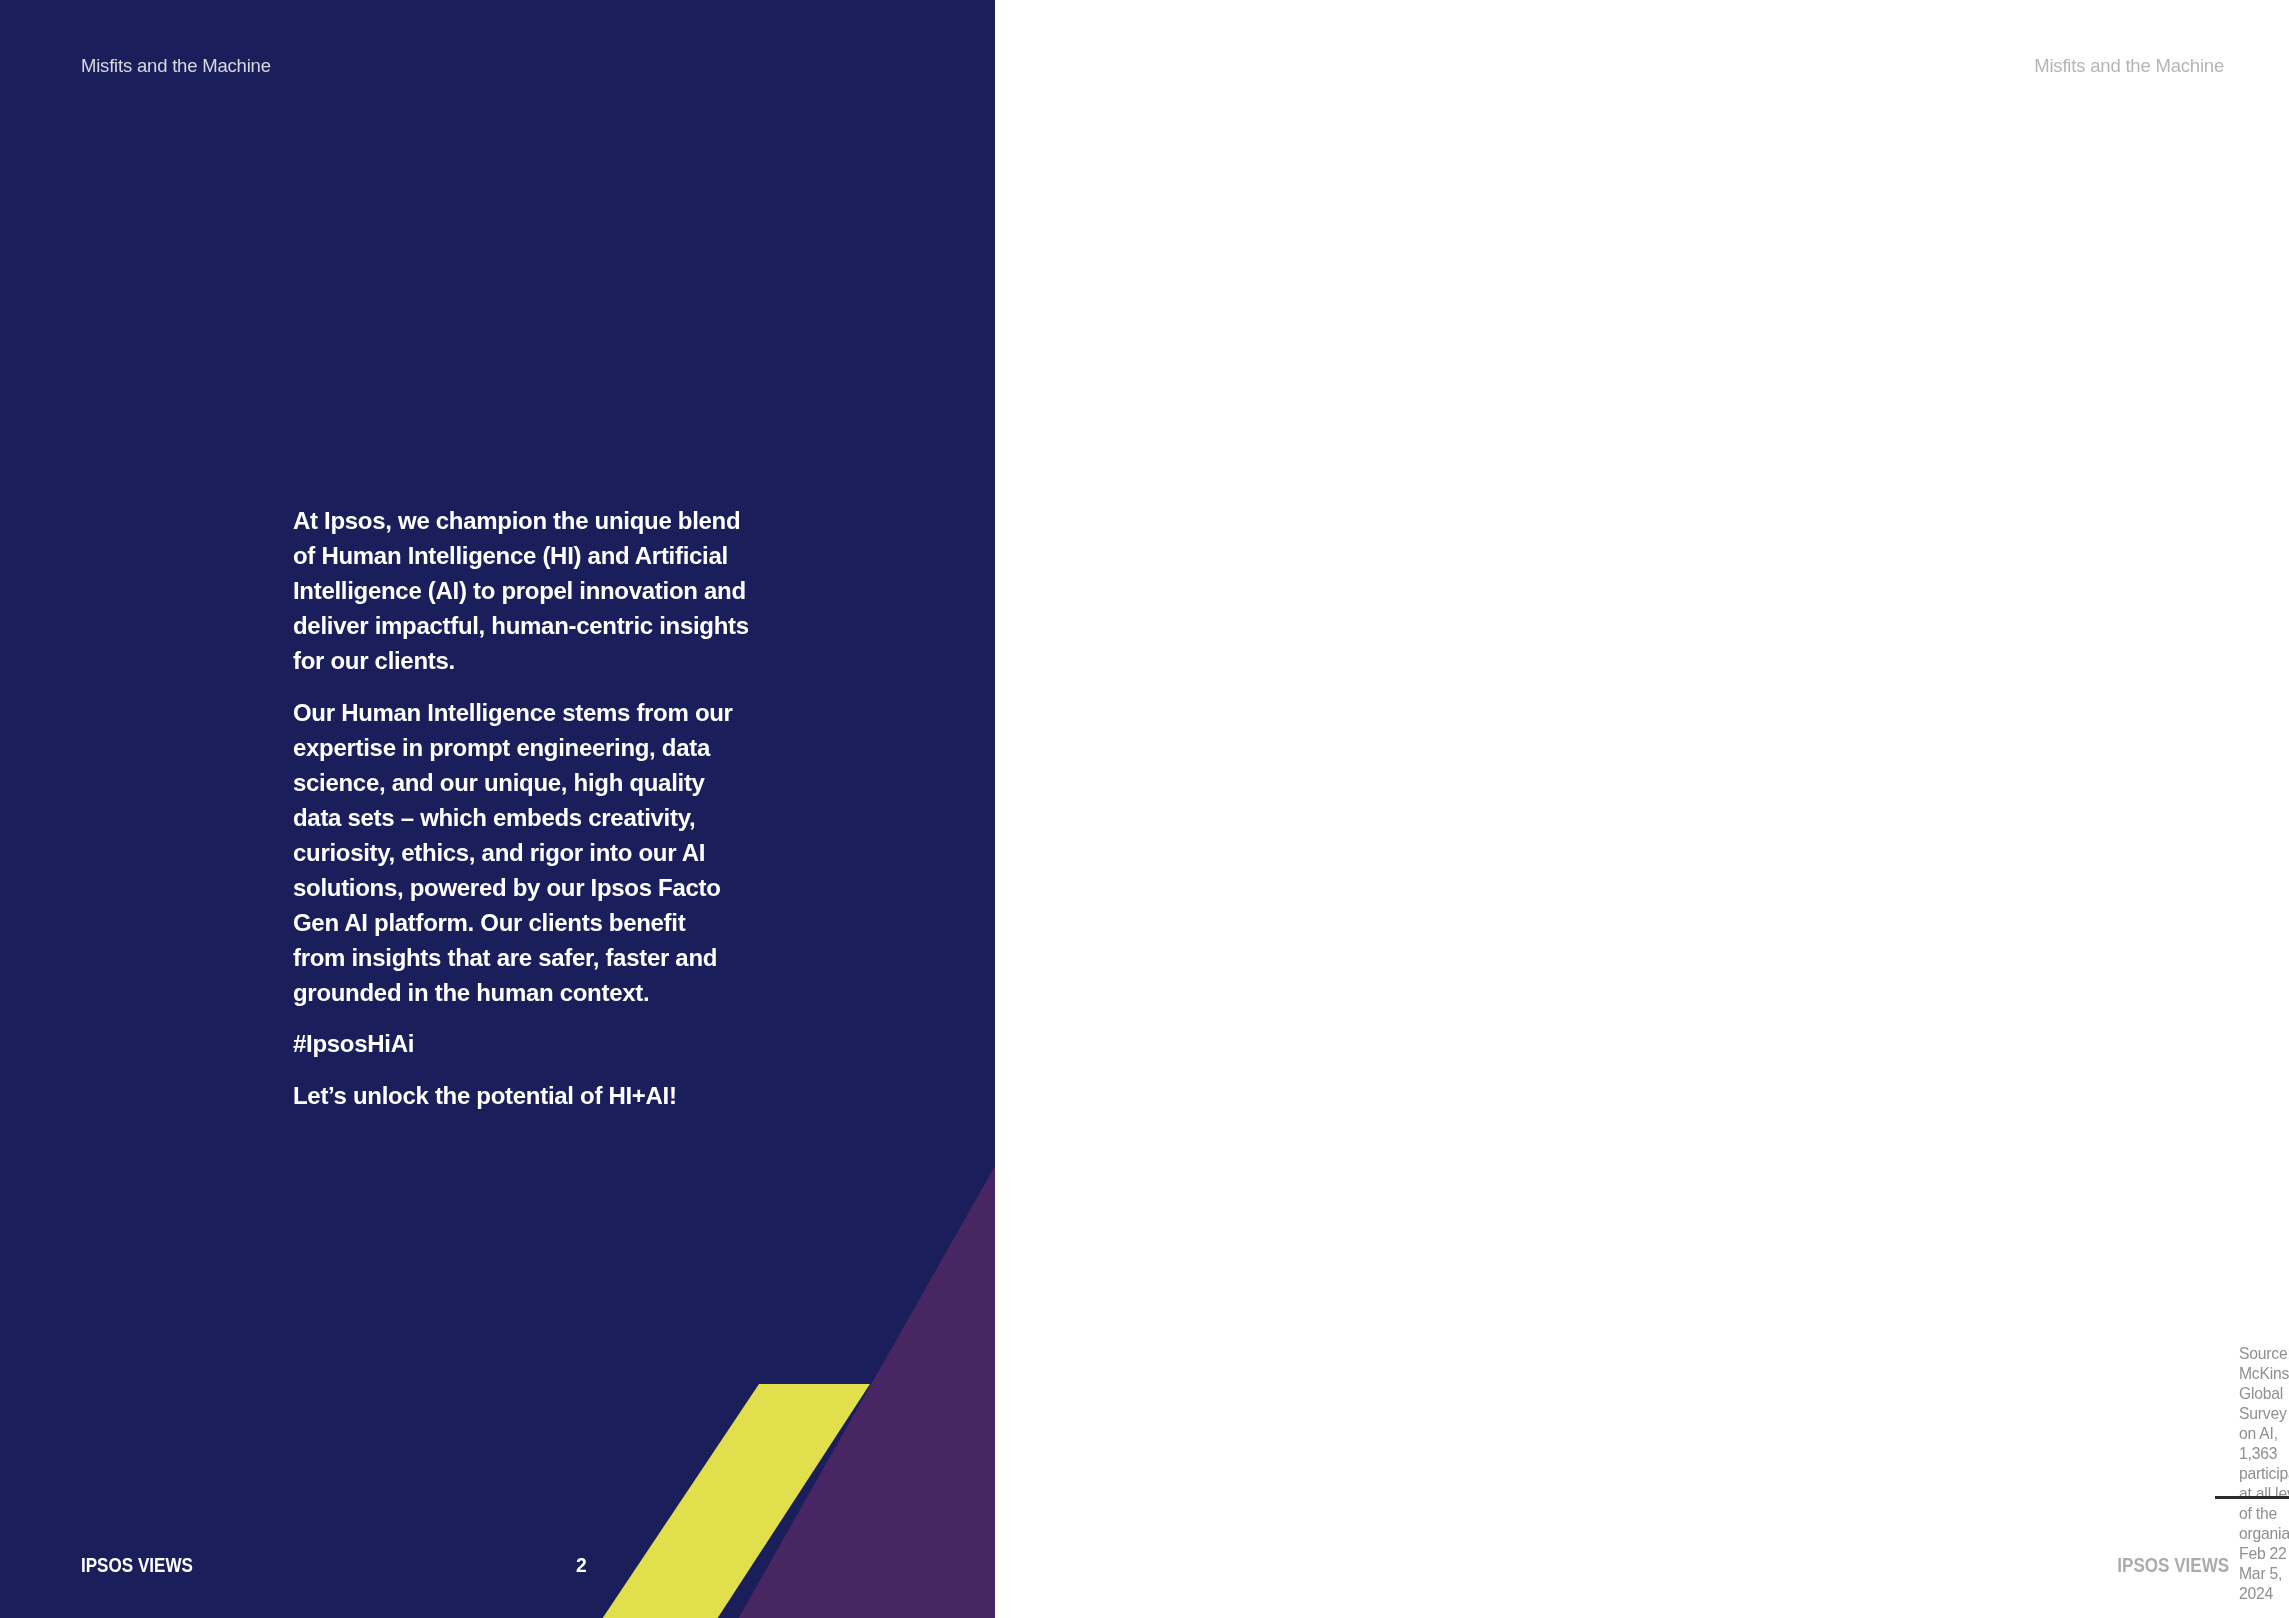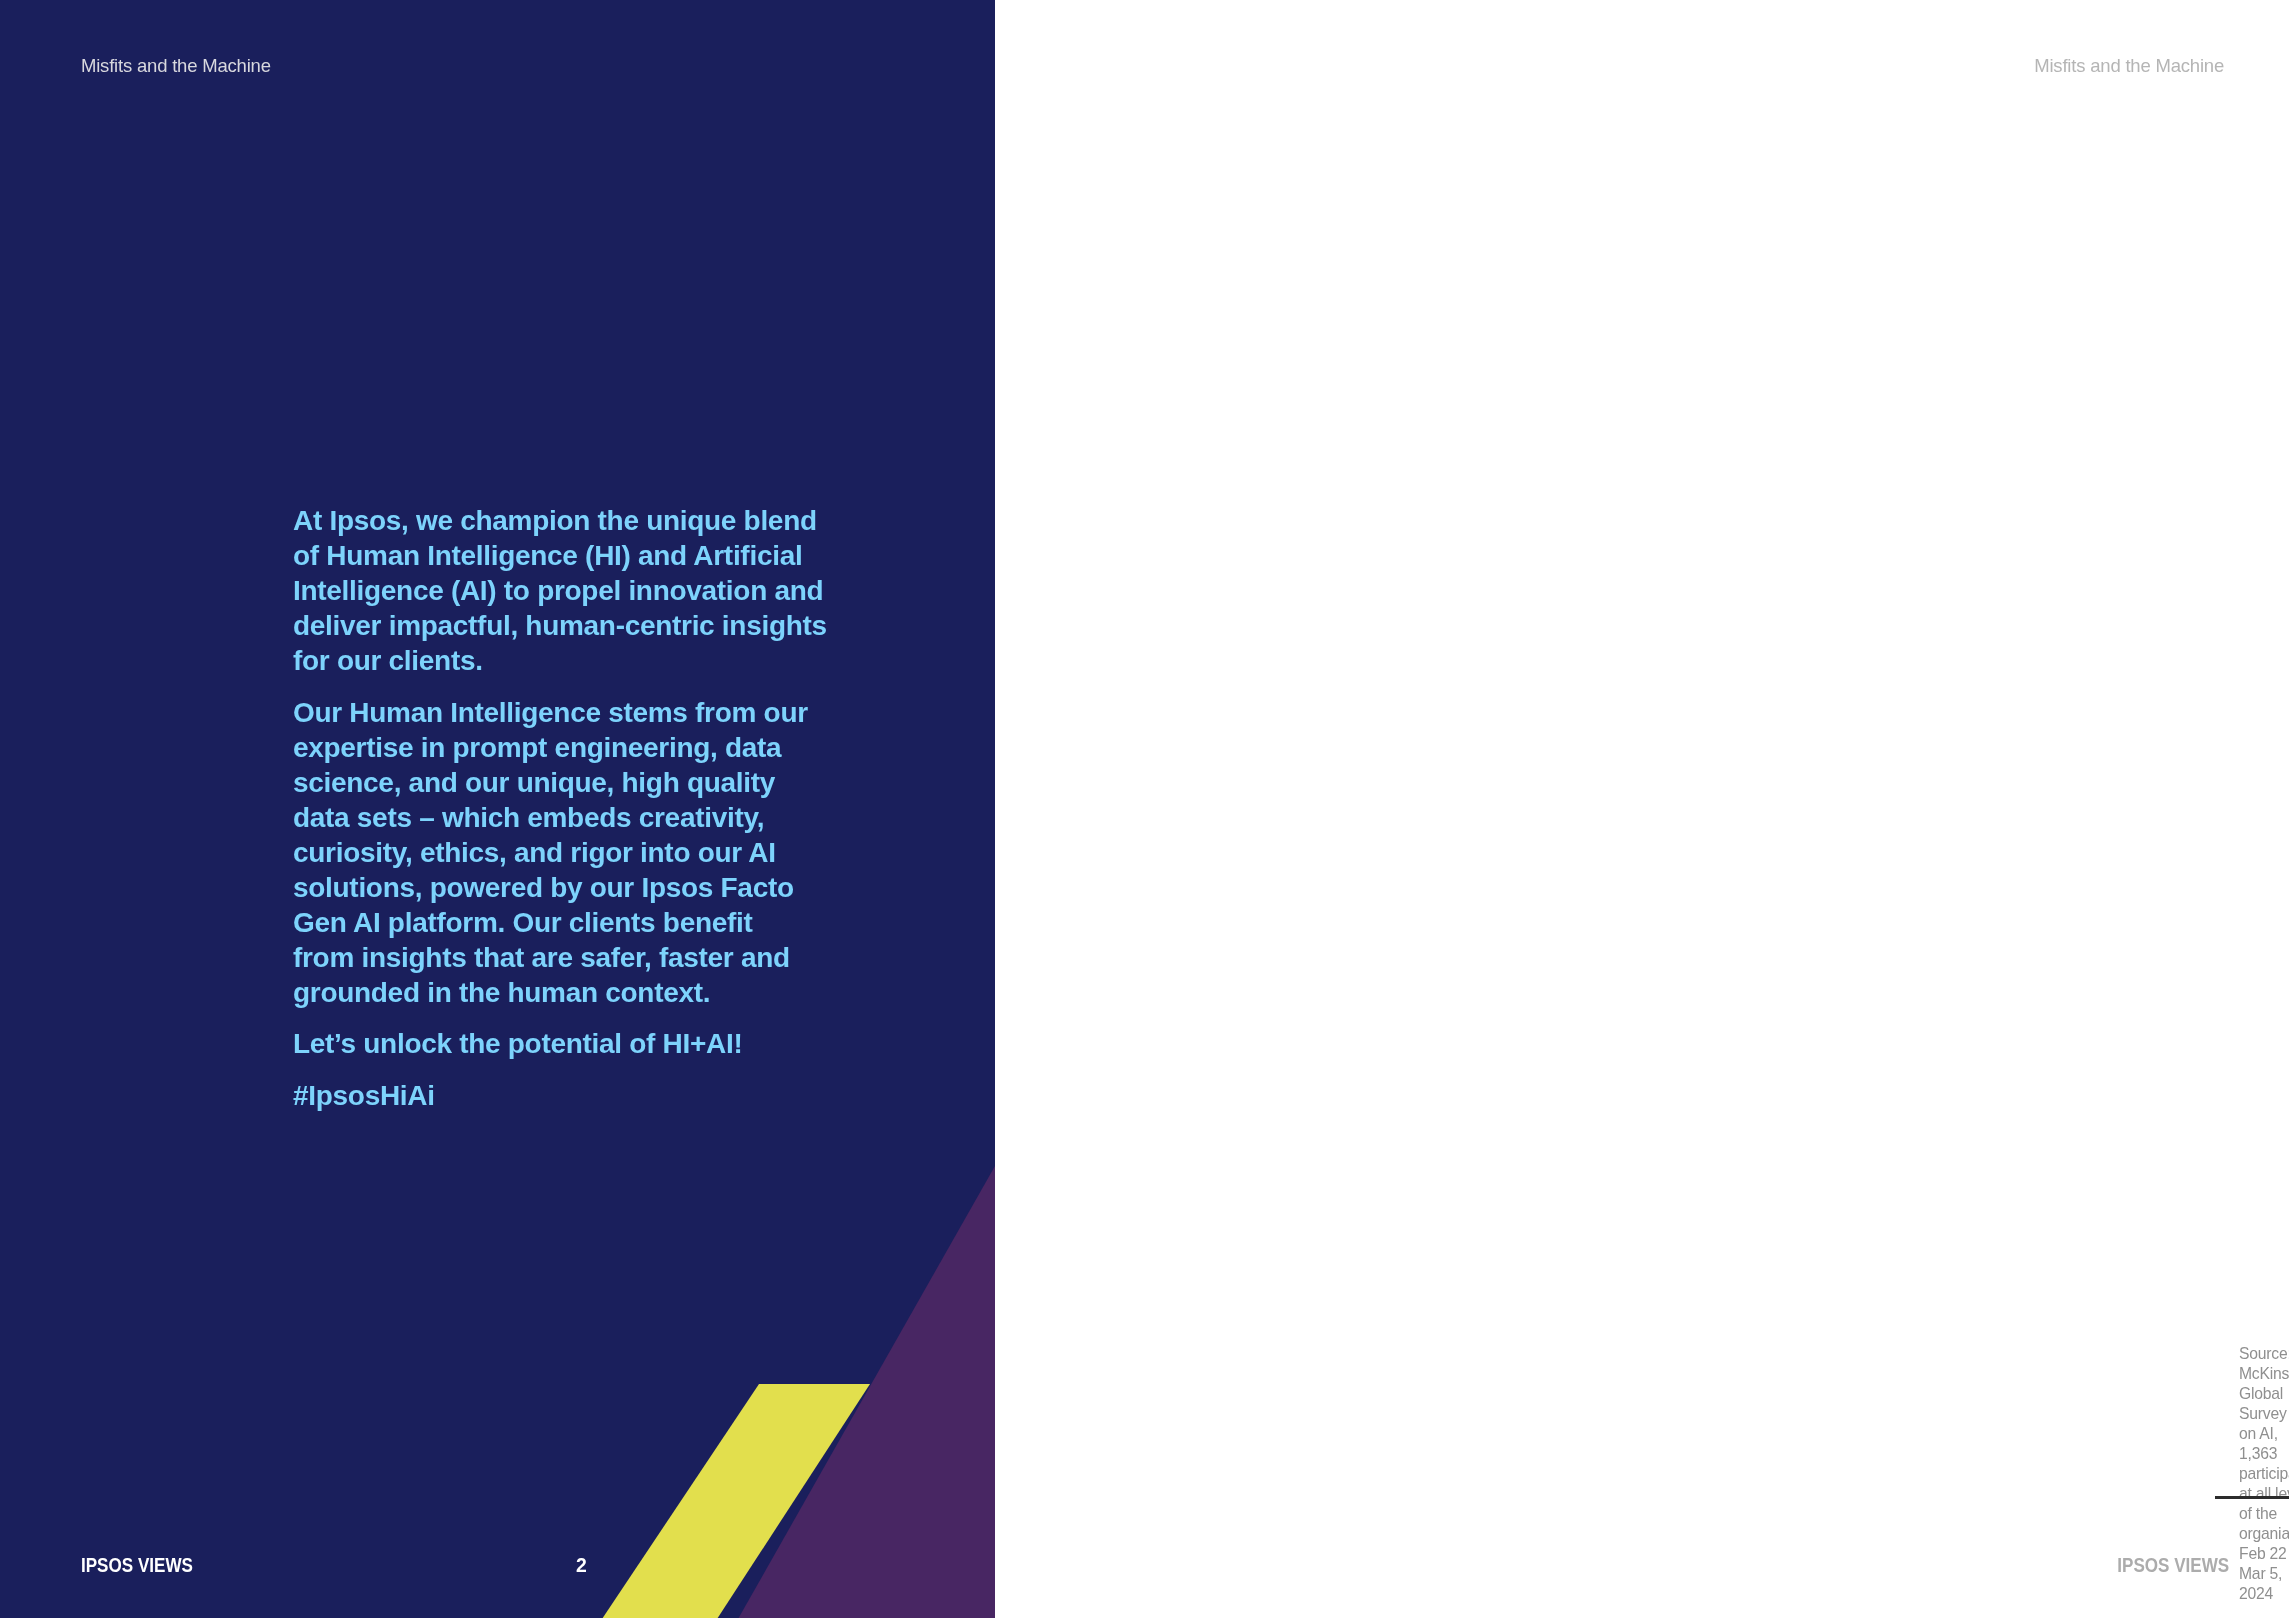--- a/index.html
+++ b/index.html
@@ -4,21 +4,21 @@
 <style>
   html,body{margin:0;padding:0;width:2290px;height:1619px;overflow:hidden;background:#ffffff;
     font-family:"Liberation Sans",sans-serif;}
   .abs{position:absolute;}
   
   .left-page{left:0;top:0;width:995px;height:1619px;background:#1a1f5c;overflow:hidden;}
   .shape{left:0;top:0;width:995px;height:1619px;}
   .purple{background:#482663;clip-path:polygon(995px 1166px,995px 1619px,738px 1619px);}
   .yellow{background:#e2df4d;clip-path:polygon(759px 1384px,870px 1384px,717px 1619px,602px 1619px);}
   .lp-header{left:81px;top:55px;font-size:18.5px;color:#d8d8de;letter-spacing:-0.2px;}
-  .lp-text{left:293px;top:503px;color:#7dd3fc;font-weight:bold;font-size:28px;line-height:35px;
+  .lp-text{left:293px;top:503px;color:#ffffff;font-weight:bold;font-size:24px;line-height:35px;
     letter-spacing:-0.3px;white-space:nowrap;}
   .lp-text p{margin:0 0 16.6px 0;}
   .brand{font-weight:bold;font-size:19.4px;letter-spacing:0px;transform:scaleX(0.88);transform-origin:left center;white-space:nowrap;}
   .lp-brand{left:81px;top:1554px;color:#ffffff;}
   .lp-pagenum{left:576px;top:1554px;color:#ffffff;font-weight:bold;font-size:19.4px;}
   
   .right-page{left:995px;top:0;width:1295px;height:1619px;background:#ffffff;}
   .rp-header{right:66px;top:55px;font-size:18.5px;color:#b5b5b5;letter-spacing:-0.2px;}
   .source{left:1244px;top:1344px;font-size:15.7px;line-height:20px;color:#8f8f8f;letter-spacing:-0.2px;}
   .footer-rule{left:1220px;top:1496px;width:1004px;height:2.8px;background:#2c2c2c;}
@@ -27,22 +27,22 @@
 </head>
 <body>
 
 <div class="abs left-page">
   <div class="abs shape purple"></div>
   <div class="abs shape yellow"></div>
   <div class="abs lp-header">Misfits and the Machine</div>
   <div class="abs lp-text">
       <p>At Ipsos, we champion the unique blend<br>of Human Intelligence (HI) and Artificial<br>Intelligence (AI) to propel innovation and<br>deliver impactful, human-centric insights<br>for our clients.</p>
       <p>Our Human Intelligence stems from our<br>expertise in prompt engineering, data<br>science, and our unique, high quality<br>data sets – which embeds creativity,<br>curiosity, ethics, and rigor into our AI<br>solutions, powered by our Ipsos Facto<br>Gen AI platform. Our clients benefit<br>from insights that are safer, faster and<br>grounded in the human context.</p>
+      <p>#IpsosHiAi</p>
       <p>Let’s unlock the potential of HI+AI!</p>
-      <p>#IpsosHiAi</p>
     </div>
   <div class="abs lp-brand brand">IPSOS VIEWS</div>
   <div class="abs lp-pagenum">2</div>
 </div>
 
 <div class="abs right-page">
   <div class="abs rp-header">Misfits and the Machine</div>
 
   <div class="abs source">Source:<br>McKinsey Global Survey<br>on AI, 1,363 participants<br>at all levels of the<br>organiation, Feb 22 –<br>Mar 5, 2024</div>
 

